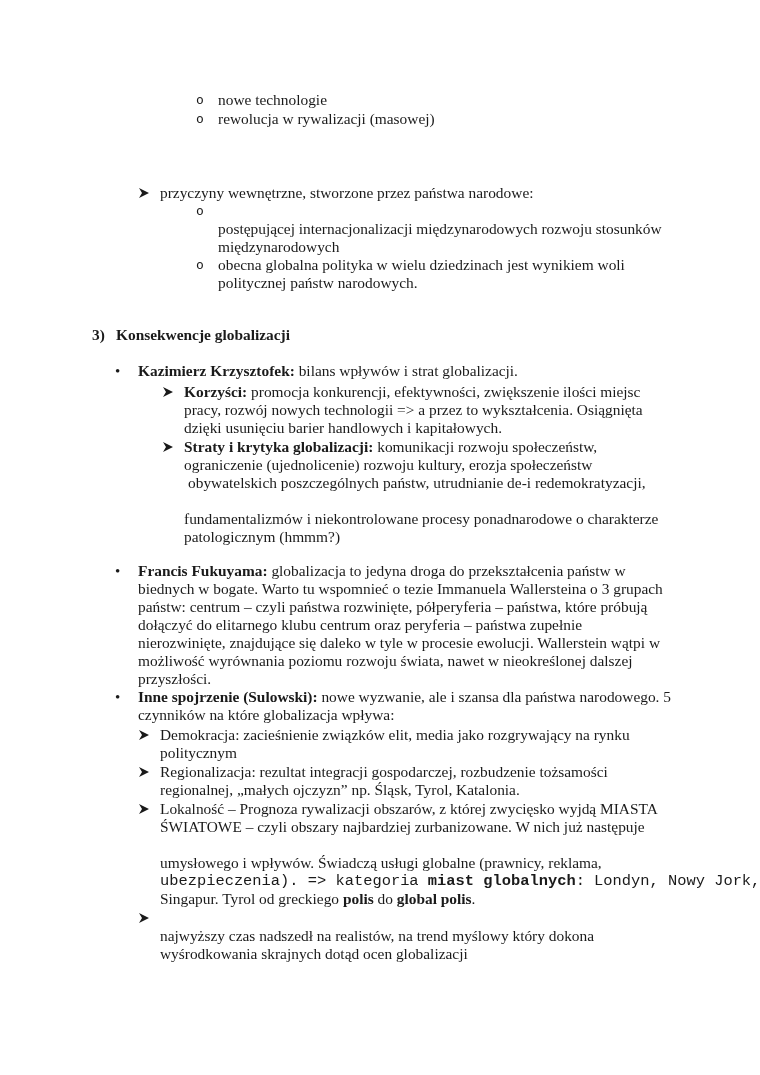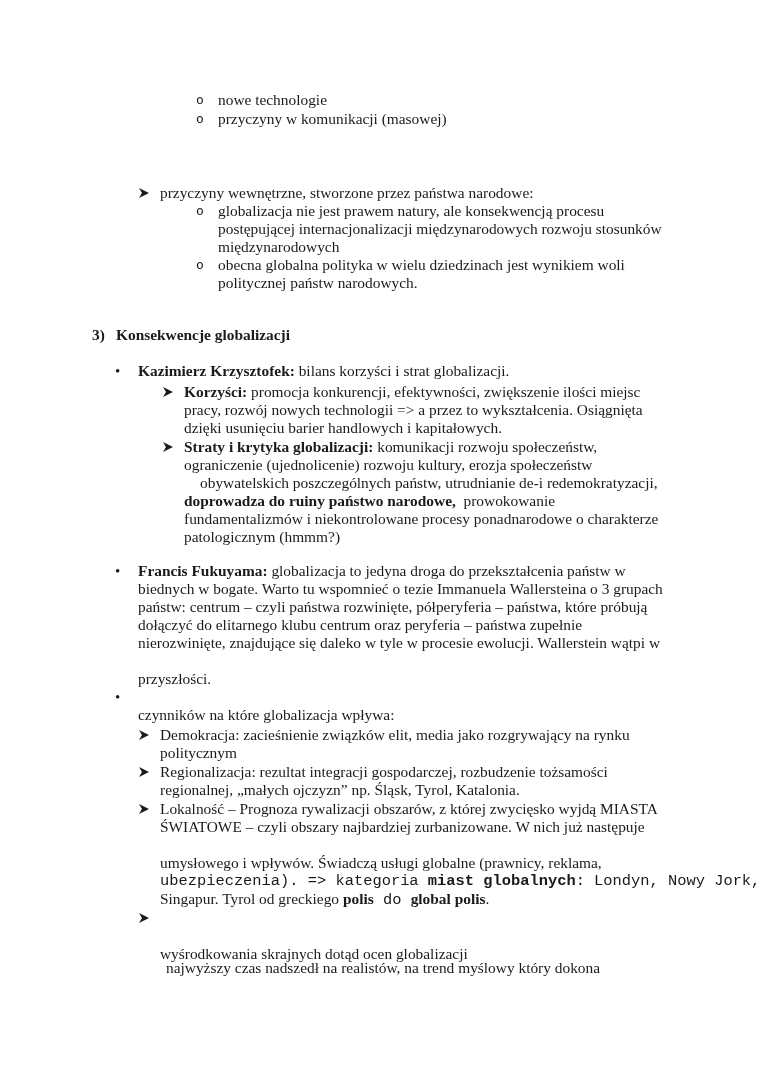--- a/index.html
+++ b/index.html
@@ -14,74 +14,74 @@
   .dot { font-size: 15px; }
 </style>
 </head>
 <body>
 
 <div class="page">
 
   <span class="mk circ" style="left:196px;top:91px;">o</span>
   <div class="line" style="left:218px;top:91px;">nowe technologie</div>
   <span class="mk circ" style="left:196px;top:110px;">o</span>
-  <div class="line" style="left:218px;top:110px;">przyczyny w komunikacji (masowej)</div>
+  <div class="line" style="left:218px;top:110px;">rewolucja w rywalizacji (masowej)</div>
 
   <span class="mk arrow" style="left:138px;top:184px;">
     <svg width="12" height="18" viewBox="0 0 12 18">
         <path d="M1 4 L11 9 L1 14 L4 9 Z" fill="#1a1a1a"></path>
       </svg>
   </span>
   <div class="line" style="left:160px;top:184px;">przyczyny wewnętrzne, stworzone przez państwa narodowe:</div>
 
   <span class="mk circ" style="left:196px;top:202px;">o</span>
-  <div class="line" style="left:218px;top:202px;">globalizacja nie jest prawem natury, ale konsekwencją procesu</div>
   <div class="line" style="left:218px;top:220px;">postępującej internacjonalizacji międzynarodowych rozwoju stosunków</div>
   <div class="line" style="left:218px;top:238px;">międzynarodowych</div>
 
   <span class="mk circ" style="left:196px;top:256px;">o</span>
   <div class="line" style="left:218px;top:256px;">obecna globalna polityka w wielu dziedzinach jest wynikiem woli</div>
   <div class="line" style="left:218px;top:274px;">politycznej państw narodowych.</div>
 
   <div class="line b" style="left:92px;top:326px;">3)</div>
   <div class="line b" style="left:116px;top:326px;">Konsekwencje globalizacji</div>
 
   <span class="mk dot" style="left:115px;top:362px;">•</span>
-  <div class="line" style="left:138px;top:362px;"><span class="b">Kazimierz Krzysztofek:</span><span> bilans korzyści i strat globalizacji.</span></div>
+  <div class="line" style="left:138px;top:362px;"><span class="b">Kazimierz Krzysztofek:</span><span> bilans wpływów i strat globalizacji.</span></div>
 
   <span class="mk arrow" style="left:162px;top:383px;">
     <svg width="12" height="18" viewBox="0 0 12 18">
         <path d="M1 4 L11 9 L1 14 L4 9 Z" fill="#1a1a1a"></path>
       </svg>
   </span>
   <div class="line" style="left:184px;top:383px;"><span class="b">Korzyści:</span><span> promocja konkurencji, efektywności, zwiększenie ilości miejsc</span></div>
   <div class="line" style="left:184px;top:401px;">pracy, rozwój nowych technologii =&gt; a przez to wykształcenia. Osiągnięta</div>
   <div class="line" style="left:184px;top:419px;">dzięki usunięciu barier handlowych i kapitałowych.</div>
 
   <span class="mk arrow" style="left:162px;top:438px;">
     <svg width="12" height="18" viewBox="0 0 12 18">
         <path d="M1 4 L11 9 L1 14 L4 9 Z" fill="#1a1a1a"></path>
       </svg>
   </span>
   <div class="line" style="left:184px;top:438px;"><span class="b">Straty i krytyka globalizacji:</span><span> komunikacji rozwoju społeczeństw,</span></div>
   <div class="line" style="left:184px;top:456px;">ograniczenie (ujednolicenie) rozwoju kultury, erozja społeczeństw</div>
-  <div class="line" style="left:200px;top:474px;">obywatelskich poszczególnych państw, utrudnianie de-i redemokratyzacji,</div>
-  <div class="line" style="left:184px;top:492px;"><span class="b">doprowadza do ruiny państwo narodowe,</span><span style="white-space:pre;">  prowokowanie</span></div>
+  <div class="line" style="left:188px;top:474px;">obywatelskich poszczególnych państw, utrudnianie de-i redemokratyzacji,</div>
   <div class="line" style="left:184px;top:510px;">fundamentalizmów i niekontrolowane procesy ponadnarodowe o charakterze</div>
   <div class="line" style="left:184px;top:528px;">patologicznym (hmmm?)</div>
 
   <span class="mk dot" style="left:115px;top:562px;">•</span>
   <div class="line" style="left:138px;top:562px;"><span class="b">Francis Fukuyama:</span><span> globalizacja to jedyna droga do przekształcenia państw w</span></div>
   <div class="line" style="left:138px;top:580px;">biednych w bogate. Warto tu wspomnieć o tezie Immanuela Wallersteina o 3 grupach</div>
   <div class="line" style="left:138px;top:616px;">dołączyć do elitarnego klubu centrum oraz peryferia – państwa zupełnie</div>
   <div class="line" style="left:138px;top:598px;">państw: centrum – czyli państwa rozwinięte, półperyferia – państwa, które próbują</div>
   <div class="line" style="left:138px;top:634px;">nierozwinięte, znajdujące się daleko w tyle w procesie ewolucji. Wallerstein wątpi w</div>
+  <div class="line" style="left:138px;top:652px;">możliwość wyrównania poziomu rozwoju świata, nawet w nieokreślonej dalszej</div>
   <div class="line" style="left:138px;top:670px;">przyszłości.</div>
 
   <span class="mk dot" style="left:115px;top:688px;">•</span>
+  <div class="line" style="left:138px;top:688px;"><span class="b">Inne spojrzenie (Sulowski):</span><span> nowe wyzwanie, ale i szansa dla państwa narodowego. 5</span></div>
   <div class="line" style="left:138px;top:706px;">czynników na które globalizacja wpływa:</div>
 
   <span class="mk arrow" style="left:138px;top:726px;">
     <svg width="12" height="18" viewBox="0 0 12 18">
         <path d="M1 4 L11 9 L1 14 L4 9 Z" fill="#1a1a1a"></path>
       </svg>
   </span>
   <div class="line" style="left:160px;top:726px;">Demokracja: zacieśnienie związków elit, media jako rozgrywający na rynku</div>
   <div class="line" style="left:160px;top:744px;">politycznym</div>
 
@@ -95,23 +95,23 @@
 
   <span class="mk arrow" style="left:138px;top:800px;">
     <svg width="12" height="18" viewBox="0 0 12 18">
         <path d="M1 4 L11 9 L1 14 L4 9 Z" fill="#1a1a1a"></path>
       </svg>
   </span>
   <div class="line" style="left:160px;top:800px;">Lokalność – Prognoza rywalizacji obszarów, z której zwycięsko wyjdą MIASTA</div>
   <div class="line" style="left:160px;top:818px;">ŚWIATOWE – czyli obszary najbardziej zurbanizowane. W nich już następuje</div>
   <div class="line" style="left:160px;top:854px;">umysłowego i wpływów. Świadczą usługi globalne (prawnicy, reklama,</div>
   <div class="line" style="left:160px;top:872px;font-family:Liberation Mono, monospace;"><span style="white-space:pre;">ubezpieczenia). =&gt; kategoria </span><span class="b">miast globalnych</span><span style="white-space:pre;">: Londyn, Nowy Jork, Tokio,</span></div>
-  <div class="line" style="left:160px;top:890px;"><span style="white-space:pre;">Singapur. Tyrol od greckiego </span><span class="b">polis</span><span style="white-space:pre;font-family:Liberation Mono, monospace;"> do </span><span class="b">global polis</span><span>.</span></div>
+  <div class="line" style="left:160px;top:890px;"><span style="white-space:pre;">Singapur. Tyrol od greckiego </span><span class="b">polis</span><span style="white-space:pre;"> do </span><span class="b">global polis</span><span>.</span></div>
 
   <span class="mk arrow" style="left:138px;top:909px;">
     <svg width="12" height="18" viewBox="0 0 12 18">
         <path d="M1 4 L11 9 L1 14 L4 9 Z" fill="#1a1a1a"></path>
       </svg>
   </span>
-  <div class="line" style="left:166px;top:927px;margin-top:32px;">najwyższy czas nadszedł na realistów, na trend myślowy który dokona</div>
+  <div class="line" style="left:160px;top:927px;">najwyższy czas nadszedł na realistów, na trend myślowy który dokona</div>
   <div class="line" style="left:160px;top:945px;">wyśrodkowania skrajnych dotąd ocen globalizacji</div>
 
 </div>
 
 </body></html>

